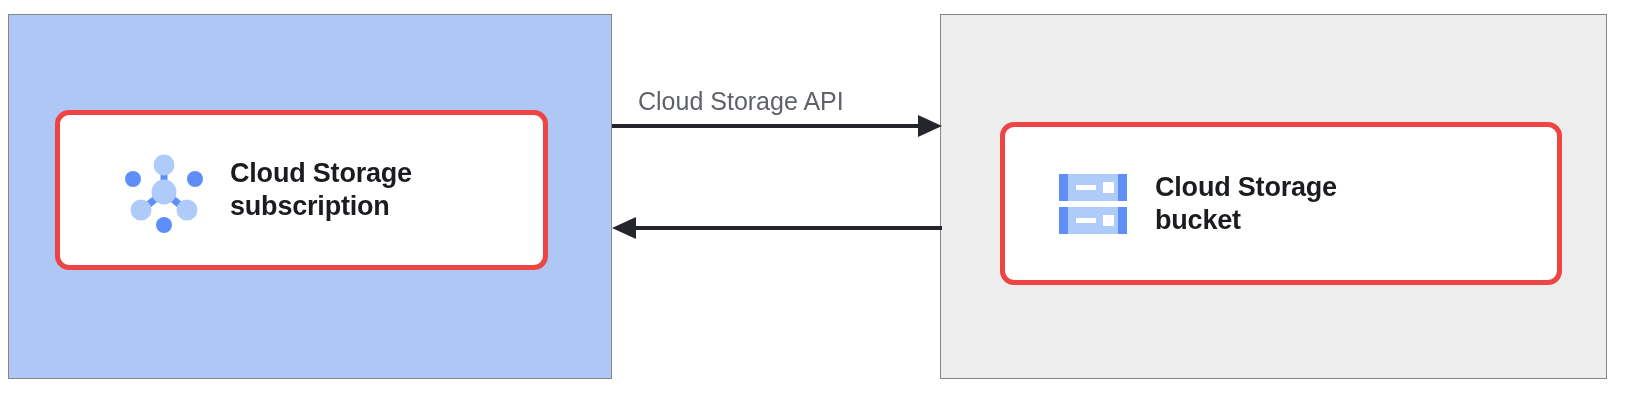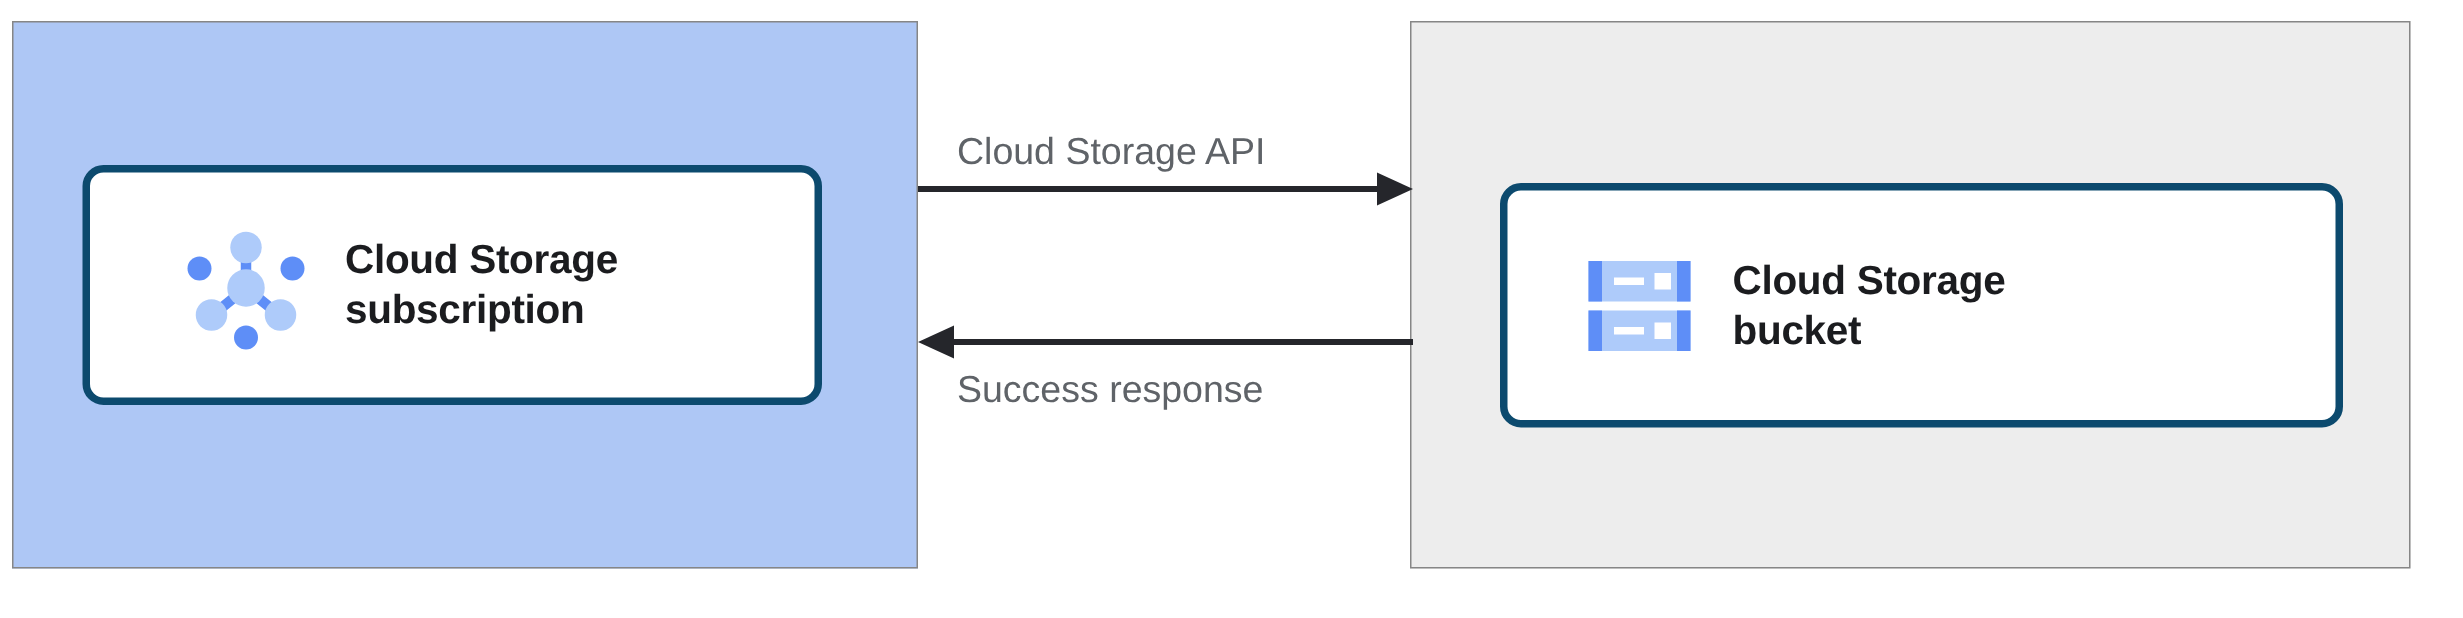--- a/index.html
+++ b/index.html
@@ -6,21 +6,21 @@
   body{width:1642px;height:412px;font-family:"Liberation Sans",sans-serif;}
   #stage{position:relative;width:1642px;height:412px;overflow:hidden;background:#fff;}
 
   
   .zone{position:absolute;box-sizing:border-box;border:1.5px solid #868686;}
   #zone-left{left:8px;top:14px;width:604px;height:365px;background:#aec7f5;}
   #zone-right{left:940px;top:14px;width:667px;height:365px;background:#ededed;}
 
   
   .node-card{position:absolute;box-sizing:border-box;background:#ffffff;
-             border:5px solid #0c4a6e;border-radius:14px;
+             border:5px solid #ef4444;border-radius:14px;
              display:flex;align-items:center;}
   #card-subscription{left:55px;top:110px;width:493px;height:160px;}
   #card-bucket{left:1000px;top:122px;width:562px;height:163px;}
 
   .node-inner{display:flex;align-items:center;gap:22px;padding-left:60px;}
   #card-bucket .node-inner{padding-left:50px;gap:24px;}
 
   .node-label{font-size:27px;font-weight:bold;color:#1b1c1f;line-height:1.22;
               letter-spacing:-0.2px;white-space:pre-line;}
 
@@ -94,15 +94,14 @@
     <line x1="0" y1="14" x2="312" y2="14" stroke="#25262b" stroke-width="4"></line>
     <polygon points="330,14 306,3 306,25" fill="#25262b"></polygon>
   </svg>
 
   <svg class="conn" id="conn-resp" viewBox="0 0 332 28">
     <line x1="332" y1="14" x2="20" y2="14" stroke="#25262b" stroke-width="4"></line>
     <polygon points="2,14 26,3 26,25" fill="#25262b"></polygon>
   </svg>
 
   <div class="edge-label" id="label-api">Cloud Storage API</div>
-  <div class="edge-label" id="label-resp">Success response</div>
 
 </div>
 
 </body></html>

